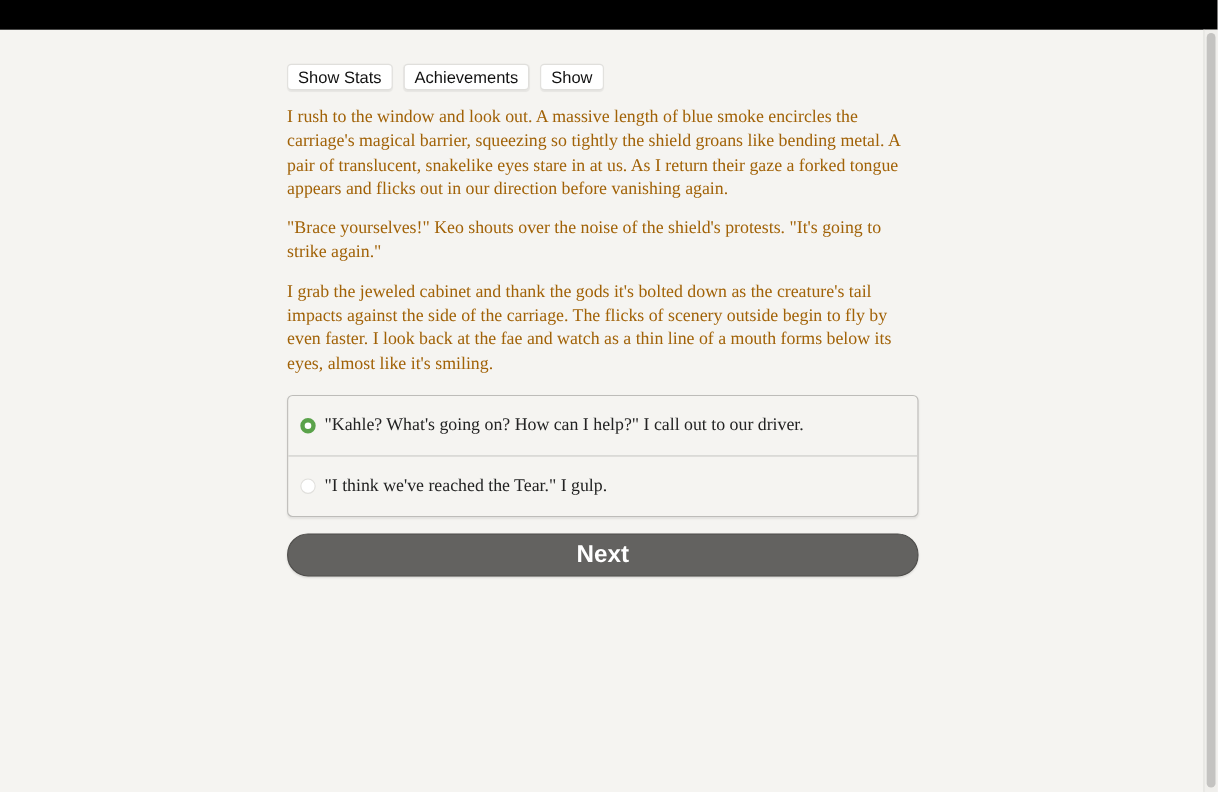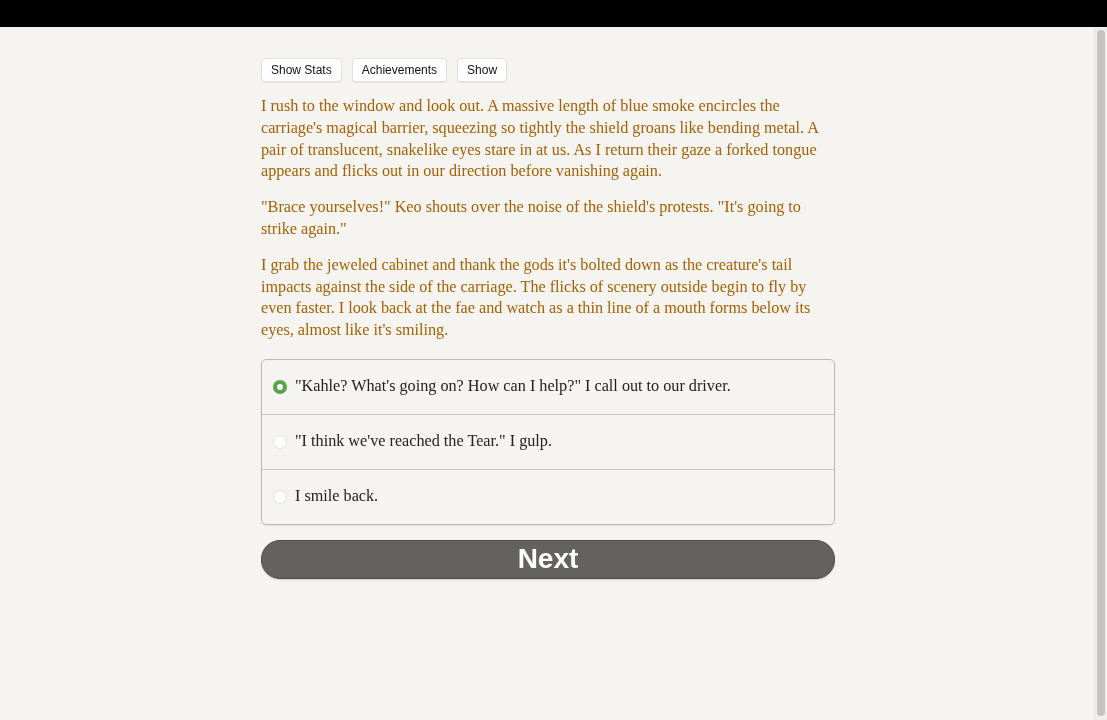--- a/index.html
+++ b/index.html
@@ -22,21 +22,21 @@
   .scroll-thumb {
     position: absolute; left: 2px; top: 3px; width: 8px; height: 686px;
     background: #c4c3c1; border-radius: 4px;
   }
   .container {
     position: absolute; left: 261px; top: 58px; width: 574px;
   }
   .toolbar { display: flex; gap: 10px; height: 24px; margin-bottom: 14px; }
   .tbtn {
     font-family: "Liberation Sans", "DejaVu Sans", sans-serif;
-    font-size: 12px; color: #111;
+    font-size: 15px; color: #111;
     background: #fff;
     border: 1px solid #e0dfdc;
     border-radius: 4px;
     padding: 0 9px;
     height: 24px; line-height: 23px;
     box-shadow: 0 1px 1px rgba(0,0,0,0.06);
     cursor: pointer;
   }
   .story p {
     margin: 0 0 14px 0;
@@ -71,21 +71,21 @@
     width: 6px; height: 6px;
   }
   .next-btn {
     margin-top: 15px;
     width: 574px; height: 39px;
     background: #636260;
     border: 1px solid #4e4d4b;
     border-radius: 19px;
     color: #fff;
     font-family: "Liberation Sans", "DejaVu Sans", sans-serif;
-    font-weight: bold; font-size: 28px;
+    font-weight: bold; font-size: 22px;
     display: flex; align-items: center; justify-content: center;
     box-shadow: 0 1px 2px rgba(0,0,0,0.15);
     cursor: pointer;
     box-sizing: border-box;
   }
 </style>
 </head>
 <body>
 
 <div class="topbar"></div>
@@ -105,24 +105,20 @@
 
   <div class="choices">
     <div class="choice">
       <span class="radio checked"></span>
       <span>"Kahle? What's going on? How can I help?" I call out to our driver.</span>
     </div>
     <div class="choice">
       <span class="radio"></span>
       <span>"I think we've reached the Tear." I gulp.</span>
     </div>
-    <div class="choice">
-      <span class="radio"></span>
-      <span>I smile back.</span>
-    </div>
   </div>
 
   <button class="next-btn">Next</button>
 </div>
 
 <div class="scrollbar">
   <div class="scroll-thumb"></div>
 </div>
 
 </body></html>

